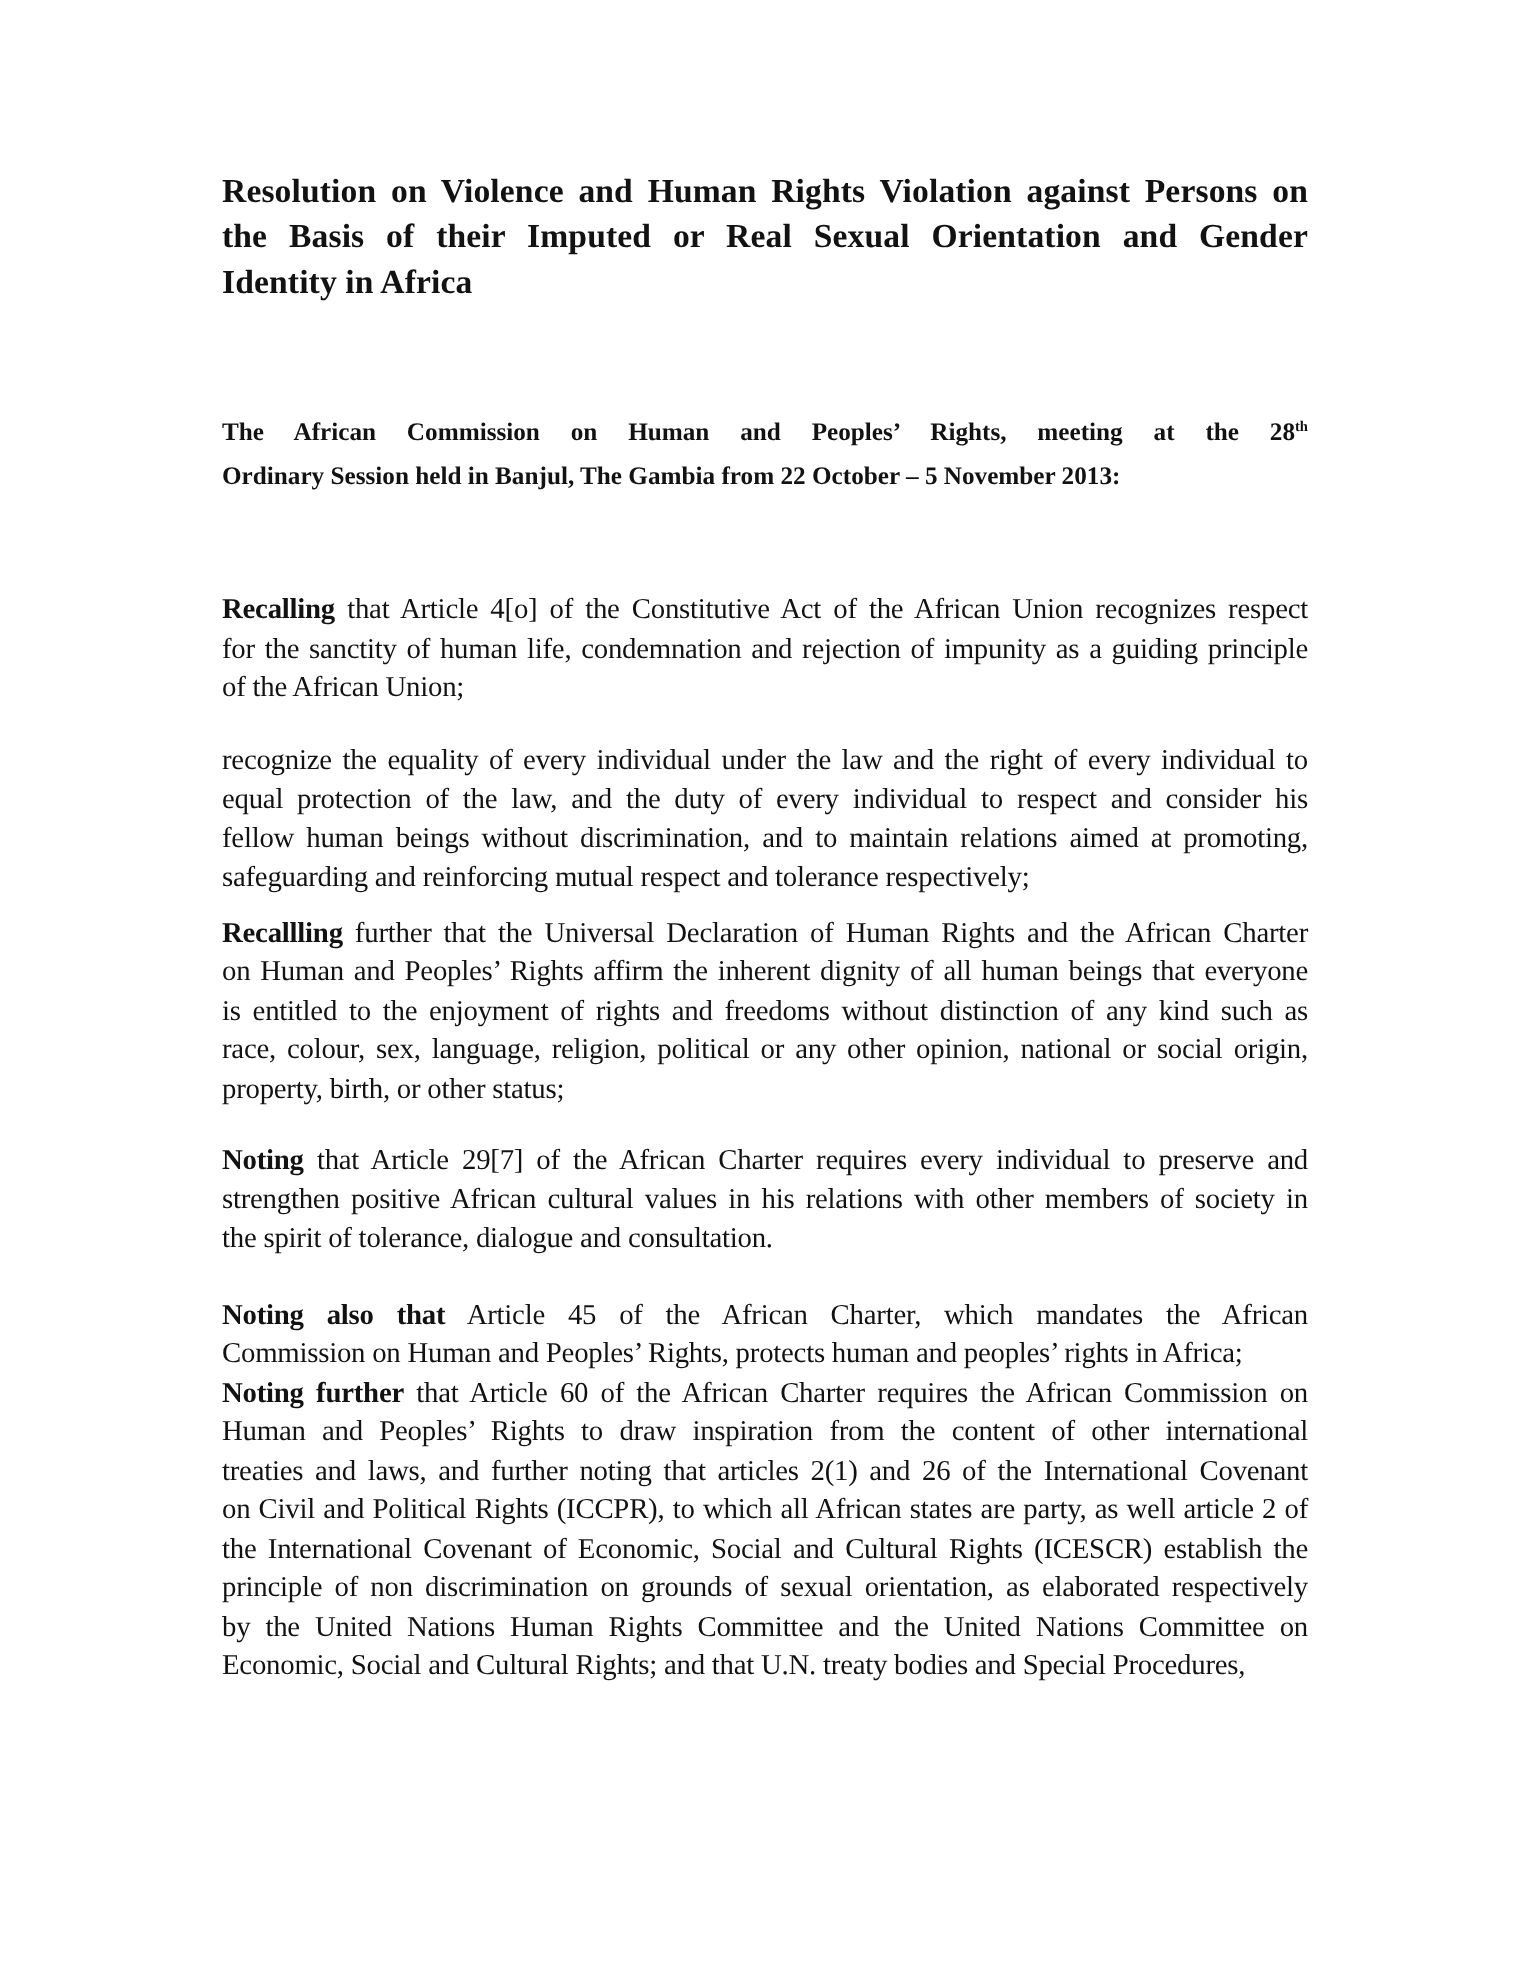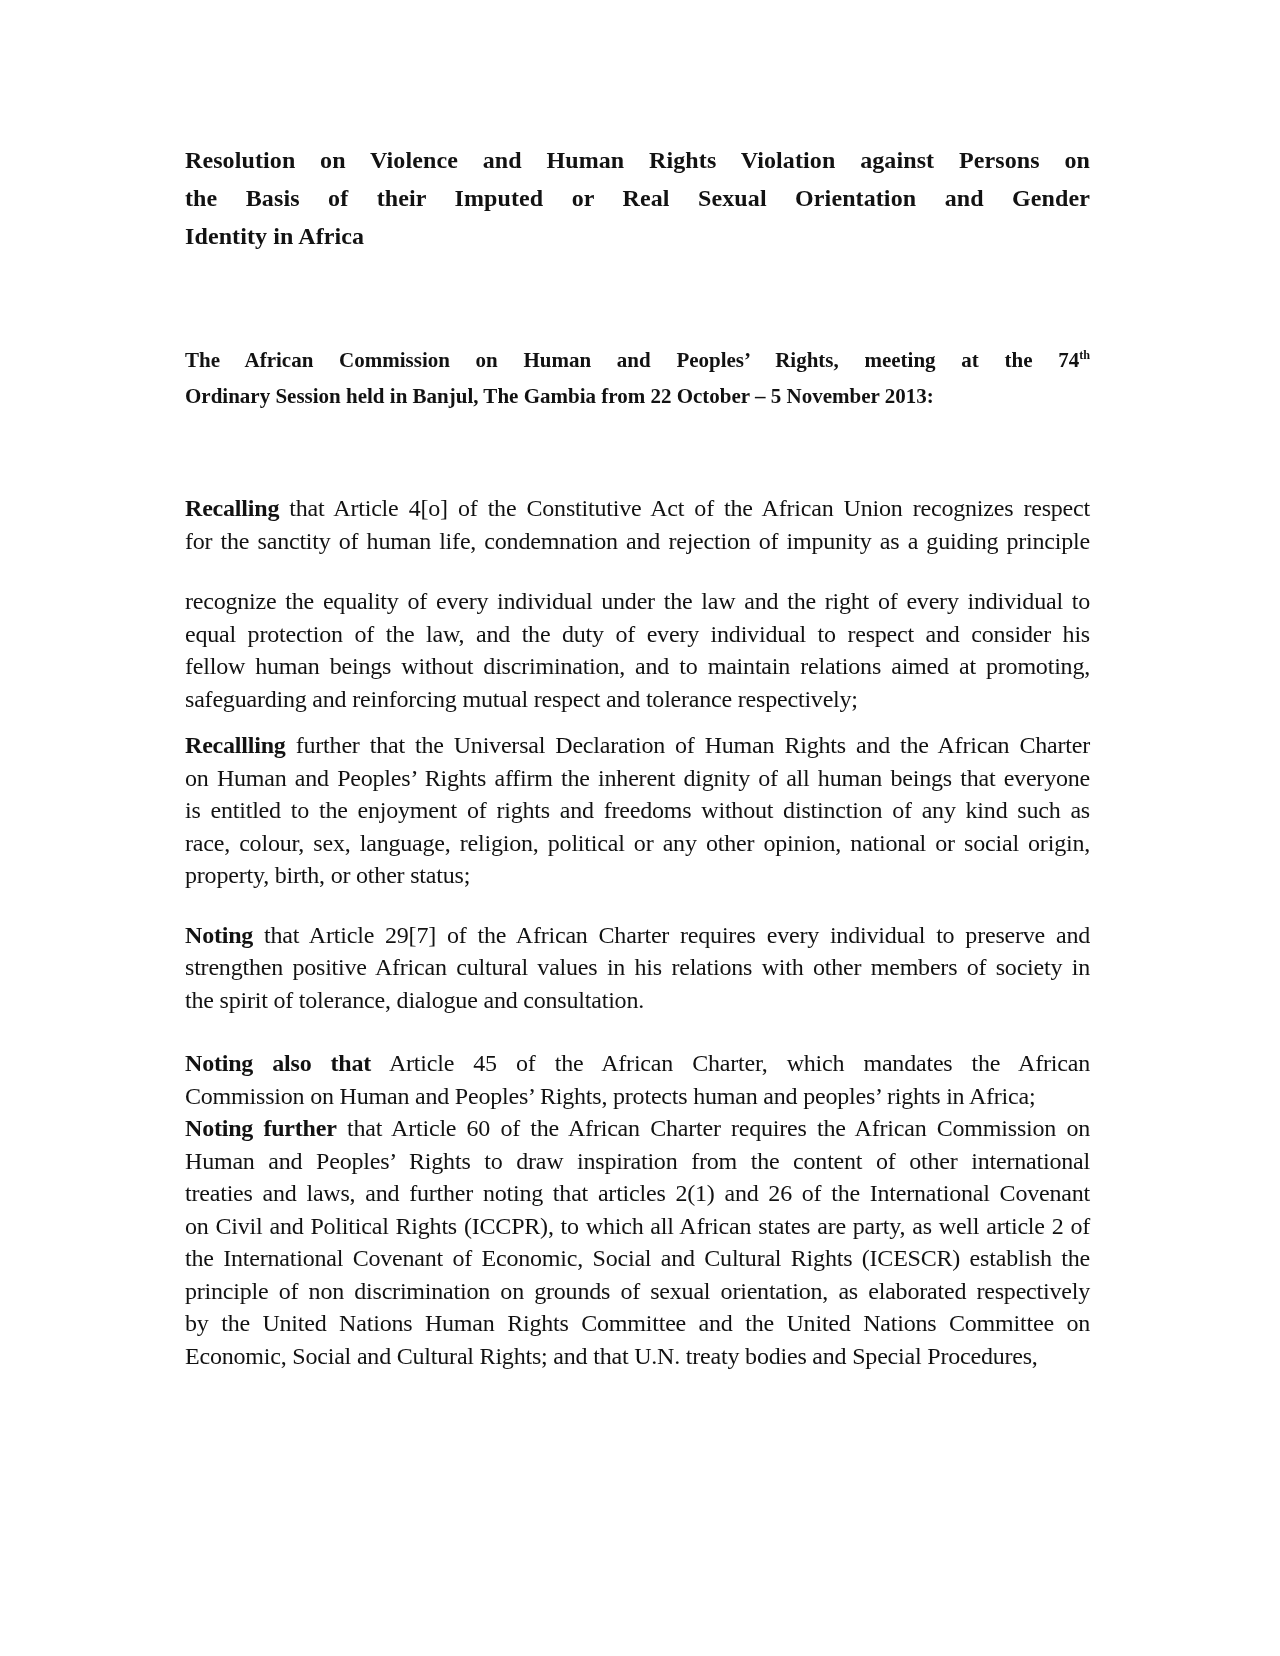--- a/index.html
+++ b/index.html
@@ -28,21 +28,21 @@
   .block-title            { margin-top: 141px; }
   .block-session-heading  { margin-top: 87px;  }
   .block-recalling-1      { margin-top: 78px;  }
   .block-recalling-2      { margin-top: 28px;  }
   .block-recalling-3      { margin-top: 14px;  }
   .block-noting-1         { margin-top: 27px;  }
   .block-noting-2         { margin-top: 31px;  }
   .block-noting-3         {  }
 
   .style-title .line {
-    font-size: 24px;
+    font-size: 28px;
     line-height: 38px;
     font-weight: bold;
     letter-spacing: 0.1px;
   }
   .style-subhead .line {
     font-size: 21px;
     line-height: 36px;
     font-weight: bold;
   }
   .style-body .line {
@@ -72,26 +72,27 @@
 
 <div class="page">
   <div class="content">
     <div>
         <div class="block block-title style-title">
           <div class="line"><span class="b">Resolution on Violence and Human Rights Violation against Persons on</span></div>
           <div class="line"><span class="b">the Basis of their Imputed or Real Sexual Orientation and Gender</span></div>
           <div class="line last"><span class="b">Identity in Africa</span></div>
         </div>
         <div class="block block-session-heading style-subhead">
-          <div class="line"><span class="b">The African Commission on Human and Peoples’ Rights, meeting at the 74</span><sup class="b">th</sup></div>
+          <div class="line"><span class="b">The African Commission on Human and Peoples’ Rights, meeting at the 28</span><sup class="b">th</sup></div>
           <div class="line last"><span class="b">Ordinary Session held in Banjul, The Gambia from 22 October – 5 November 2013:</span></div>
         </div>
         <div class="block block-recalling-1 style-body">
           <div class="line"><span class="b">Recalling</span><span> that Article 4[o] of the Constitutive Act of the African Union recognizes respect</span></div>
           <div class="line"><span>for the sanctity of human life, condemnation and rejection of impunity as a guiding principle</span></div>
+          <div class="line last"><span>of the African Union;</span></div>
         </div>
         <div class="block block-recalling-2 style-body">
           <div class="line"><span>recognize the equality of every individual under the law and the right of every individual to</span></div>
           <div class="line"><span>equal protection of the law, and the duty of every individual to respect and consider his</span></div>
           <div class="line"><span>fellow human beings without discrimination, and to maintain relations aimed at promoting,</span></div>
           <div class="line last"><span>safeguarding and reinforcing mutual respect and tolerance respectively;</span></div>
         </div>
         <div class="block block-recalling-3 style-body">
           <div class="line"><span class="b">Recallling</span><span> further that the Universal Declaration of Human Rights and the African Charter</span></div>
           <div class="line"><span>on Human and Peoples’ Rights affirm the inherent dignity of all human beings that everyone</span></div>

